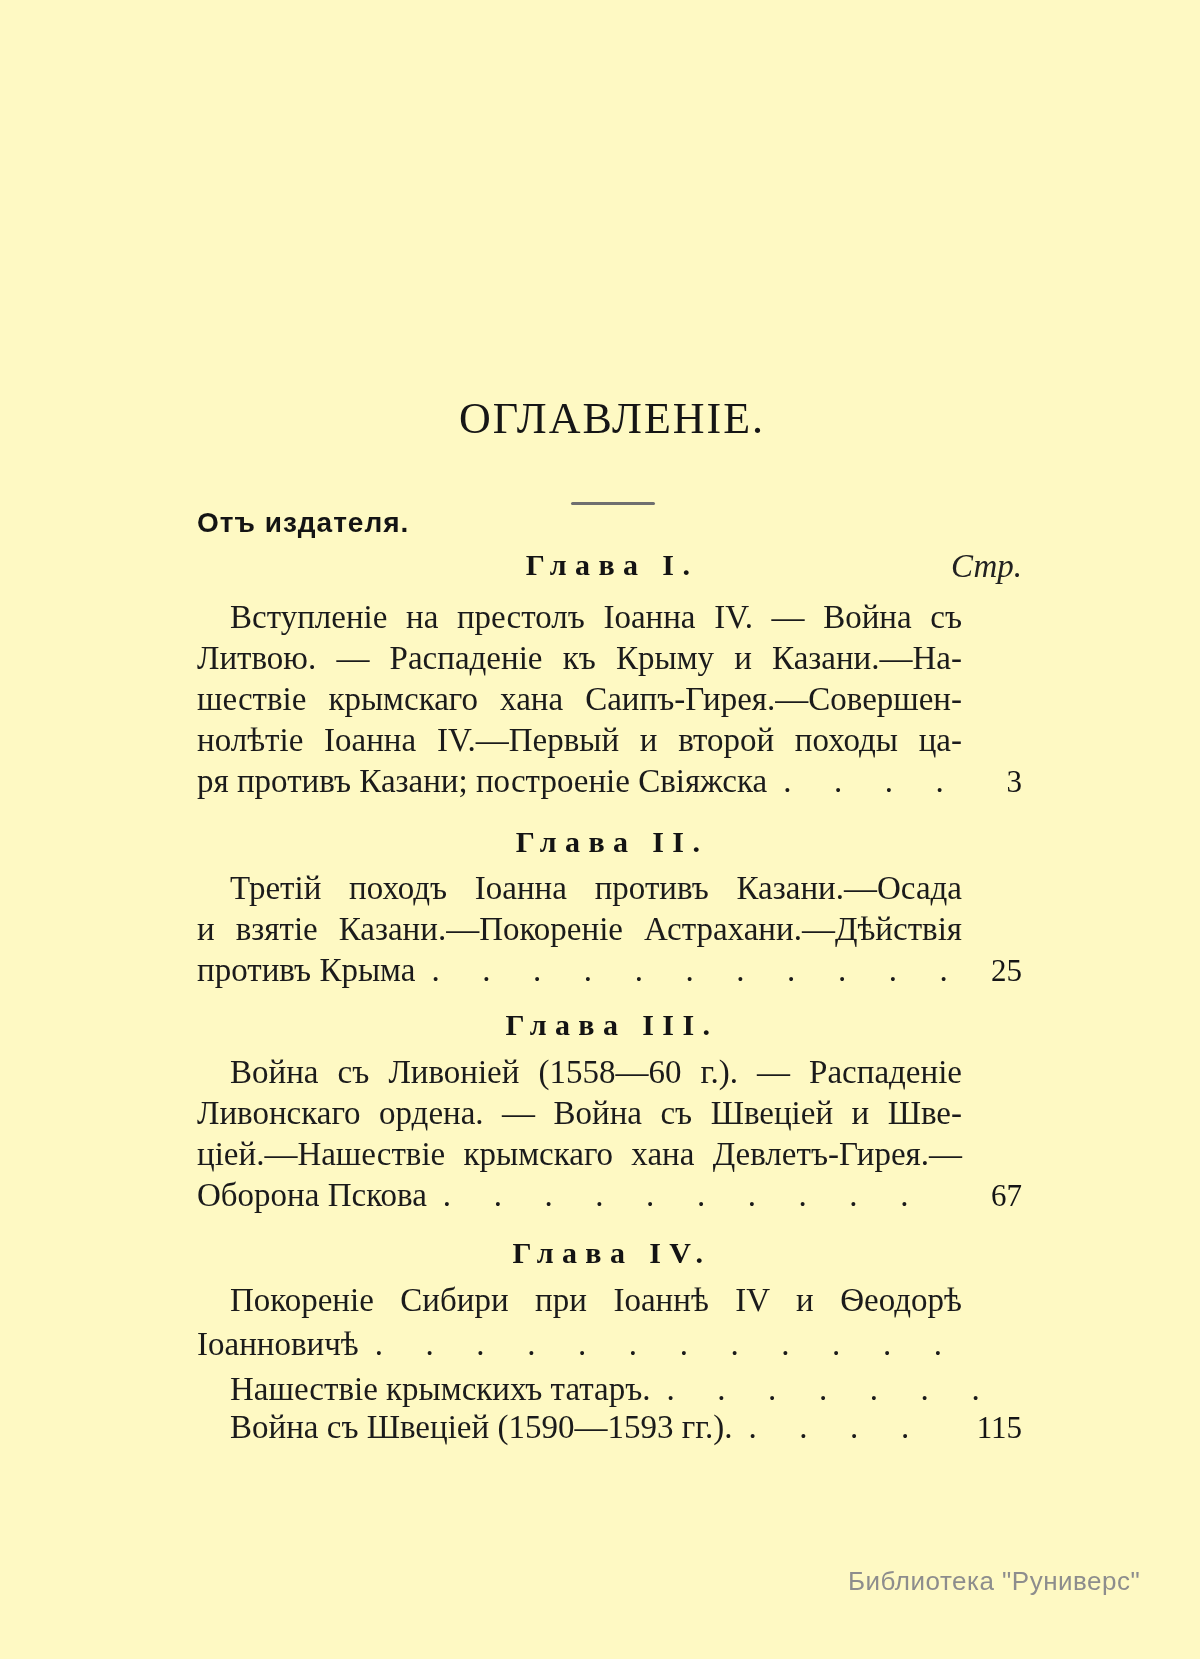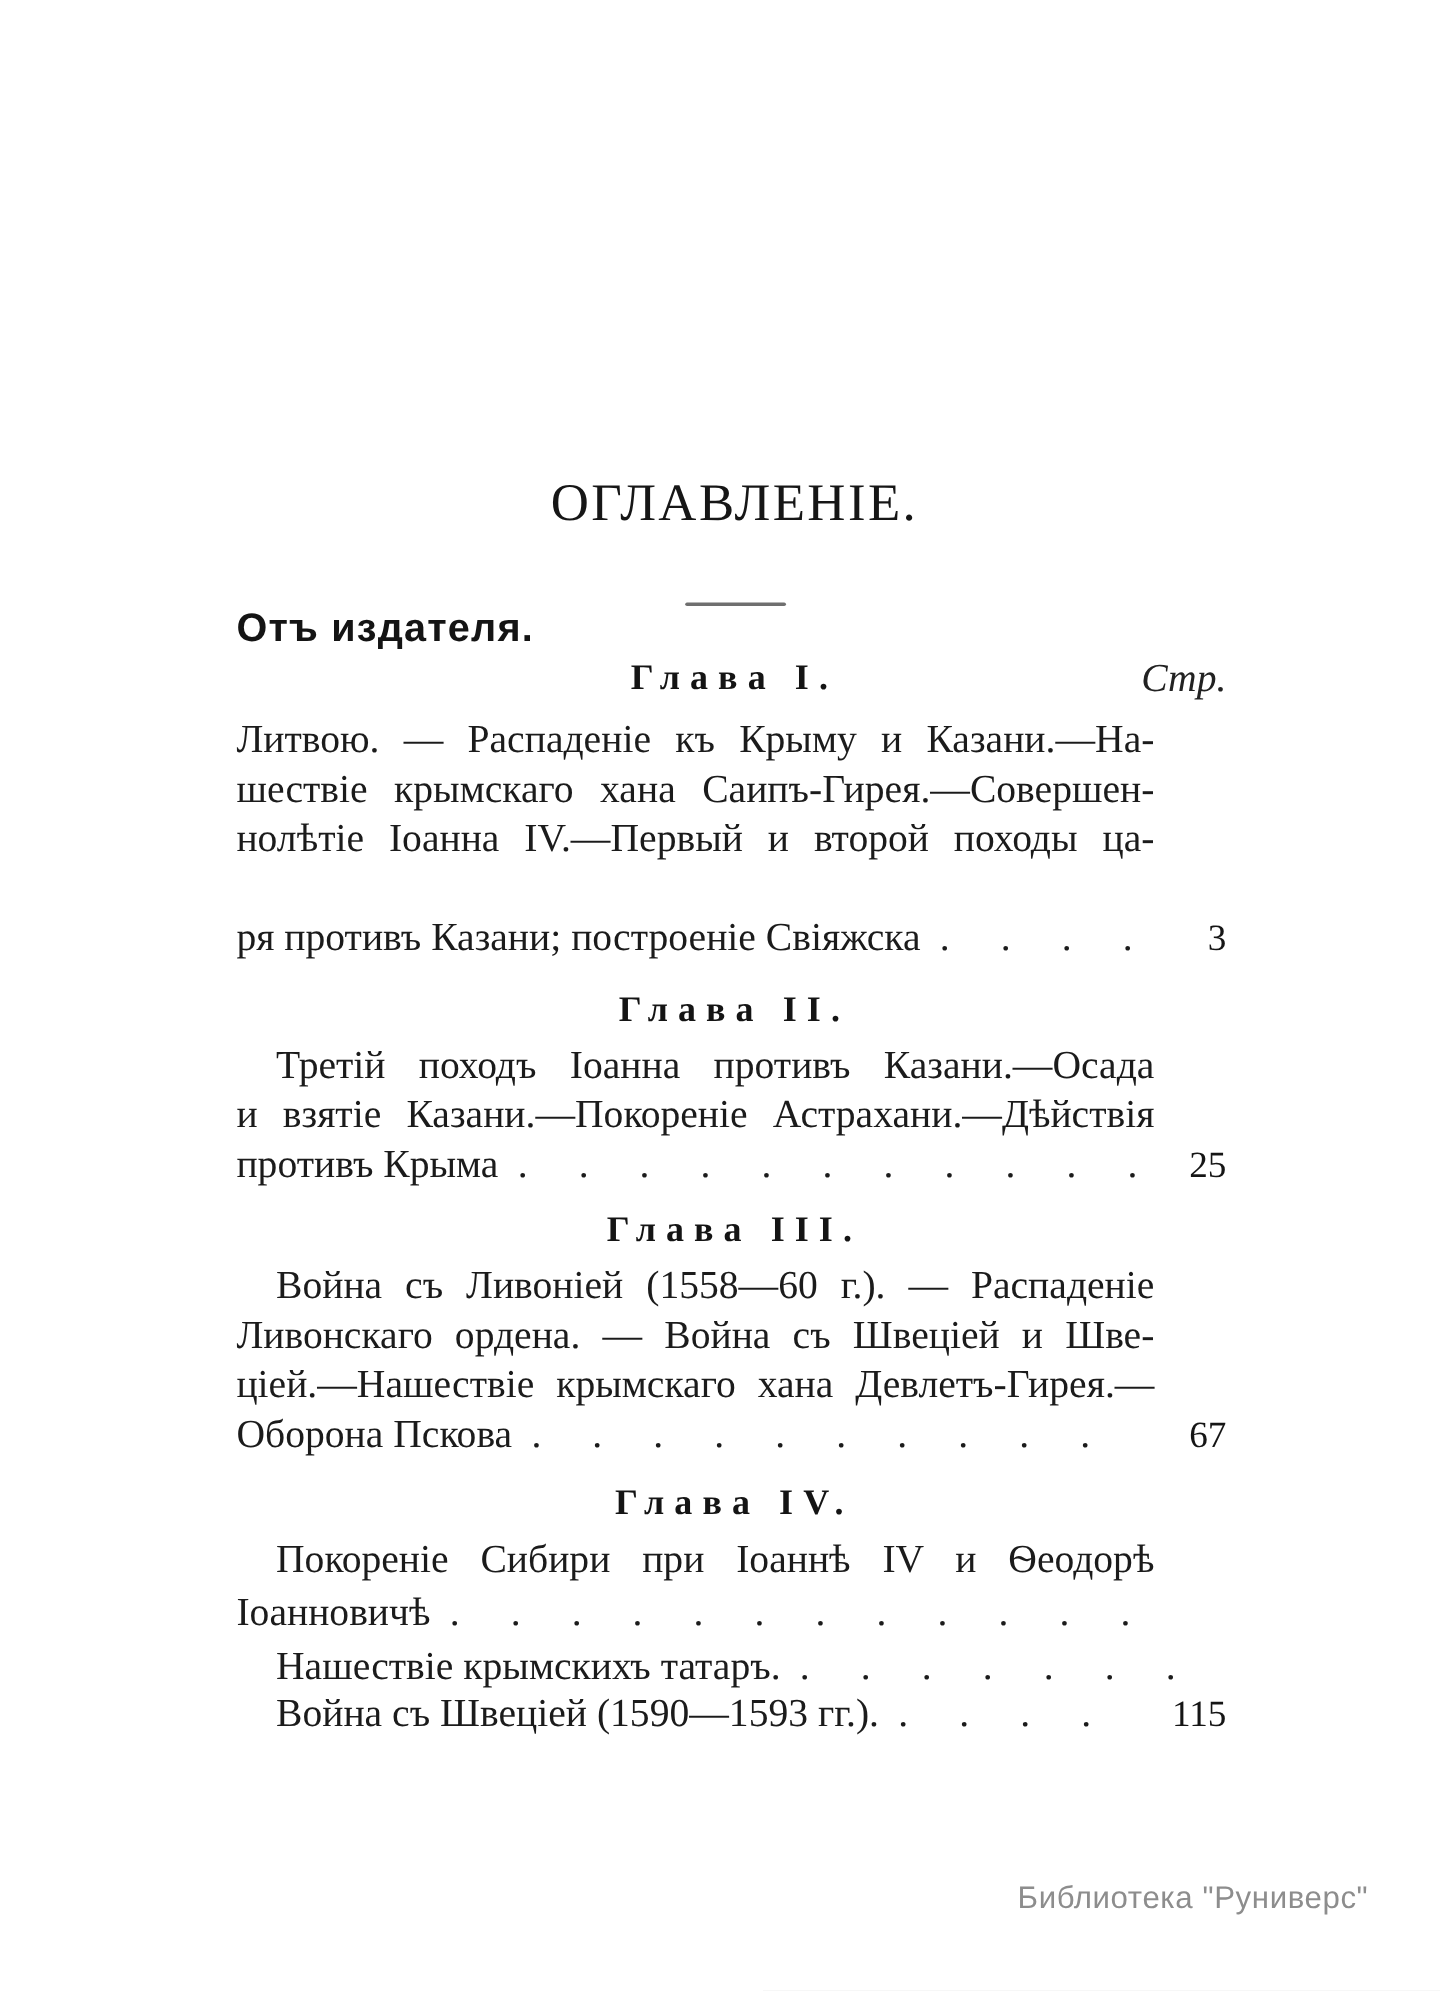--- a/index.html
+++ b/index.html
@@ -5,21 +5,21 @@
   html, body {
     margin: 0;
     padding: 0;
     background: #e9e9e9;
   }
   .page {
     position: relative;
     width: 1200px;
     height: 1659px;
     margin: 0 auto;
-    background: #ffffff;
+    background: #fef9c3;
     color: #1b1b1b;
     font-family: "Liberation Serif", "DejaVu Serif", serif;
     overflow: hidden;
   }
   .doc-title {
     position: absolute;
     top: 396px;
     left: 197px;
     width: 830px;
     text-align: center;
@@ -36,21 +36,21 @@
     height: 3px;
     background: #6f6f6f;
     border-radius: 2px;
   }
   .publisher-note {
     position: absolute;
     top: 508px;
     left: 197px;
     font-family: "Liberation Sans", "DejaVu Sans", sans-serif;
     font-weight: bold;
-    font-size: 33px;
+    font-size: 28px;
     line-height: 30px;
     letter-spacing: 1px;
     color: #141414;
     text-align: center;
   }
   .page-col-label {
     position: absolute;
     top: 550px;
     left: 197px;
     width: 825px;
@@ -153,20 +153,21 @@
 
   <div class="title-rule"></div>
 
   <div class="publisher-note">Отъ издателя.</div>
 
   <div class="chapter-heading h1">Глава I.</div>
 
   <div class="page-col-label">Стр.</div>
 
   <div class="para p1">
+    <div class="jline indent">Вступленіе на престолъ Іоанна IV. — Война съ</div>
     <div class="jline">Литвою. — Распаденіе къ Крыму и Казани.—На-</div>
     <div class="jline">шествіе крымскаго хана Саипъ-Гирея.—Совершен-</div>
     <div class="jline">нолѣтіе Іоанна IV.—Первый и второй походы ца-</div>
   </div>
   <div class="leader-row lr1">
     <span class="entry-text">ря противъ Казани; построеніе Свіяжска</span>
     <span class="dots">. . . .</span>
     <span class="pagenum">3</span>
   </div>
 

